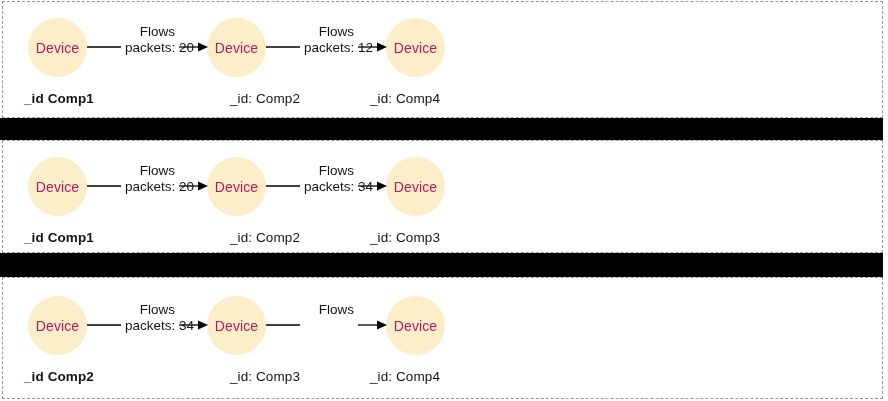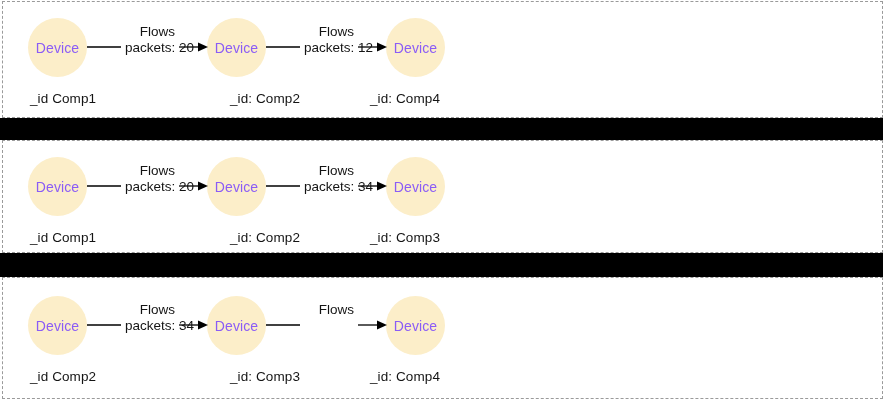--- a/index.html
+++ b/index.html
@@ -61,21 +61,21 @@
     width: 59px;
     height: 59px;
     border-radius: 50%;
     background: #fceec9;
     display: flex;
     align-items: center;
     justify-content: center;
   }
   .node-label {
     font-size: 14px;
-    color: #8b5cf6;
+    color: #be185d;
     line-height: 1;
     white-space: nowrap;
     letter-spacing: 0.1px;
   }
 
   
   .node-0 { left: 25px;  }
   .node-1 { left: 204px; }
   .node-2 { left: 383px; }
 
@@ -85,21 +85,21 @@
   .panel-3 .node { top: 18px; }
 
   
   .id-caption {
     position: absolute;
     font-size: 13.5px;
     color: #141414;
     white-space: nowrap;
     letter-spacing: 0.1px;
   }
-  .id-0 { left: 27px;  }
+  .id-0 { left: 21px; font-weight: bold;  }
   .id-1 { left: 200px; margin-left: 27px; }
   .id-2 { left: 367px; }
 
   .panel-1 .id-caption { top: 89px; }
   .panel-2 .id-caption { top: 89px; }
   .panel-3 .id-caption { top: 91px; }
 
   
   .edge {
     position: absolute;

